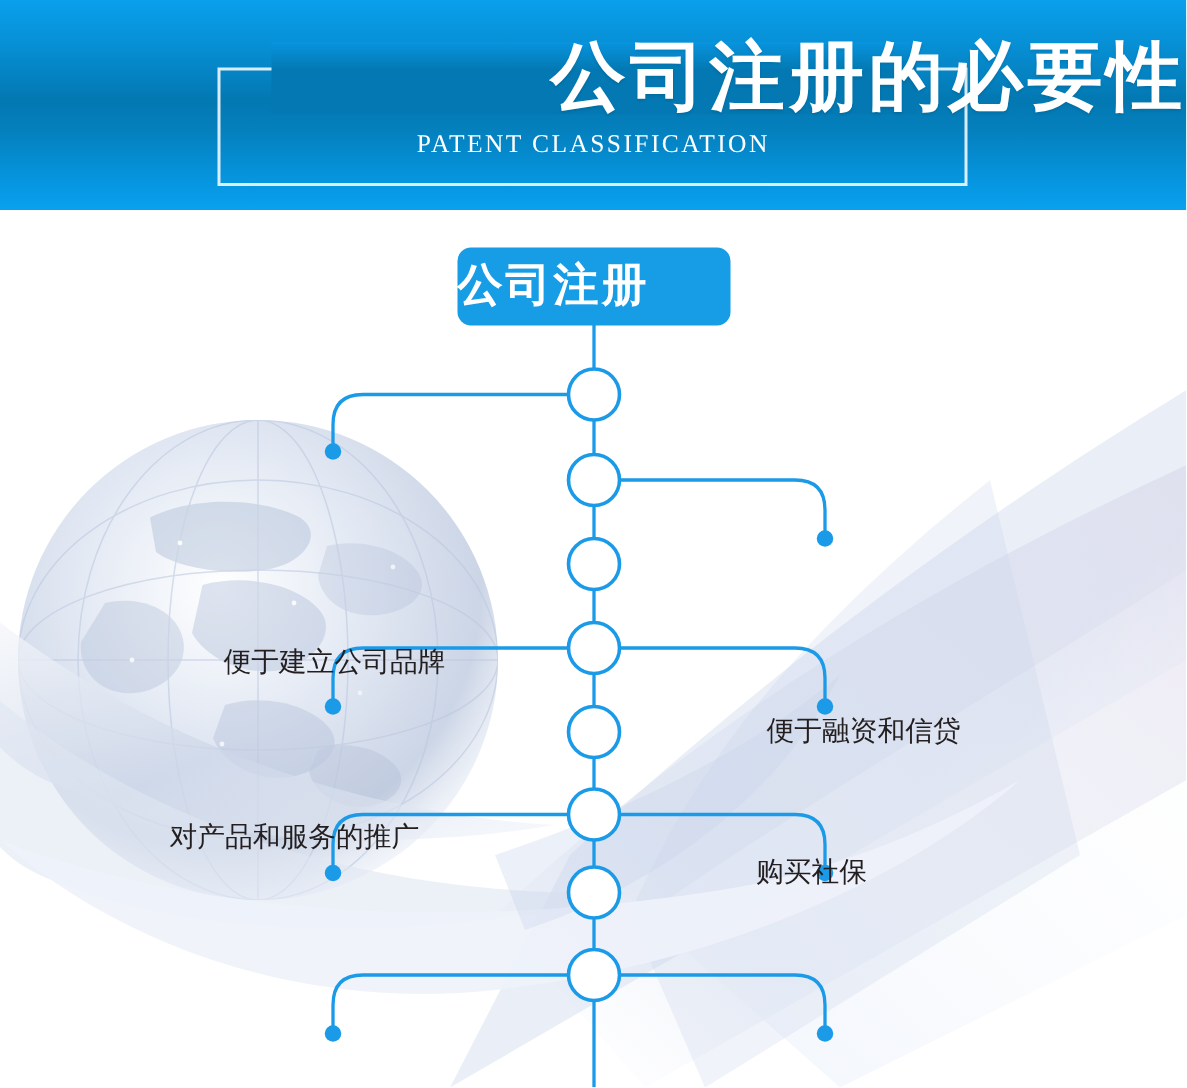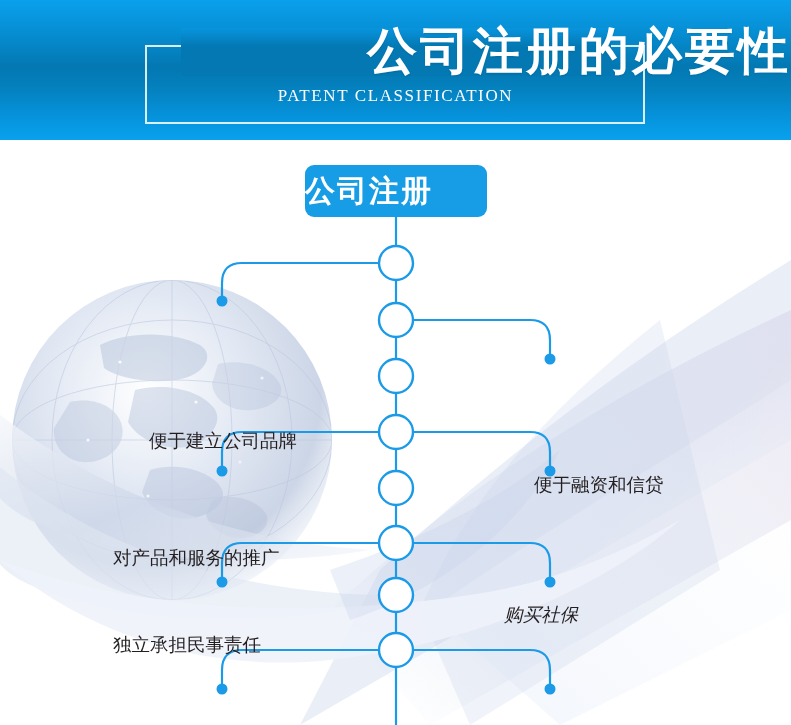--- a/index.html
+++ b/index.html
@@ -260,28 +260,25 @@
     </div>
 
     <div class="label left" style="left:113px; top:287px;margin-left:36px;">
       <div>便于建立公司品牌</div>
     </div>
 
     <div class="label left" style="left:113px; top:404px;">
       <div>对产品和服务的推广</div>
     </div>
 
-    <div class="label left" style="left:113px; top:491px;">
-      <div>独立承担民事责任</div>
-    </div>
-
-
-    <div class="label right" style="left:534px; top:333px;font-family:Liberation Mono, monospace;">
+
+
+    <div class="label right" style="left:511px; top:333px;">
       <div>便于融资和信贷</div>
     </div>
 
-    <div class="label right" style="left:504px; top:461px;font-style:italic;">
+    <div class="label right" style="left:504px; top:427px;">
       <div>购买社保</div>
     </div>
 
 
   </div>
 </div>
 
 </body></html>

